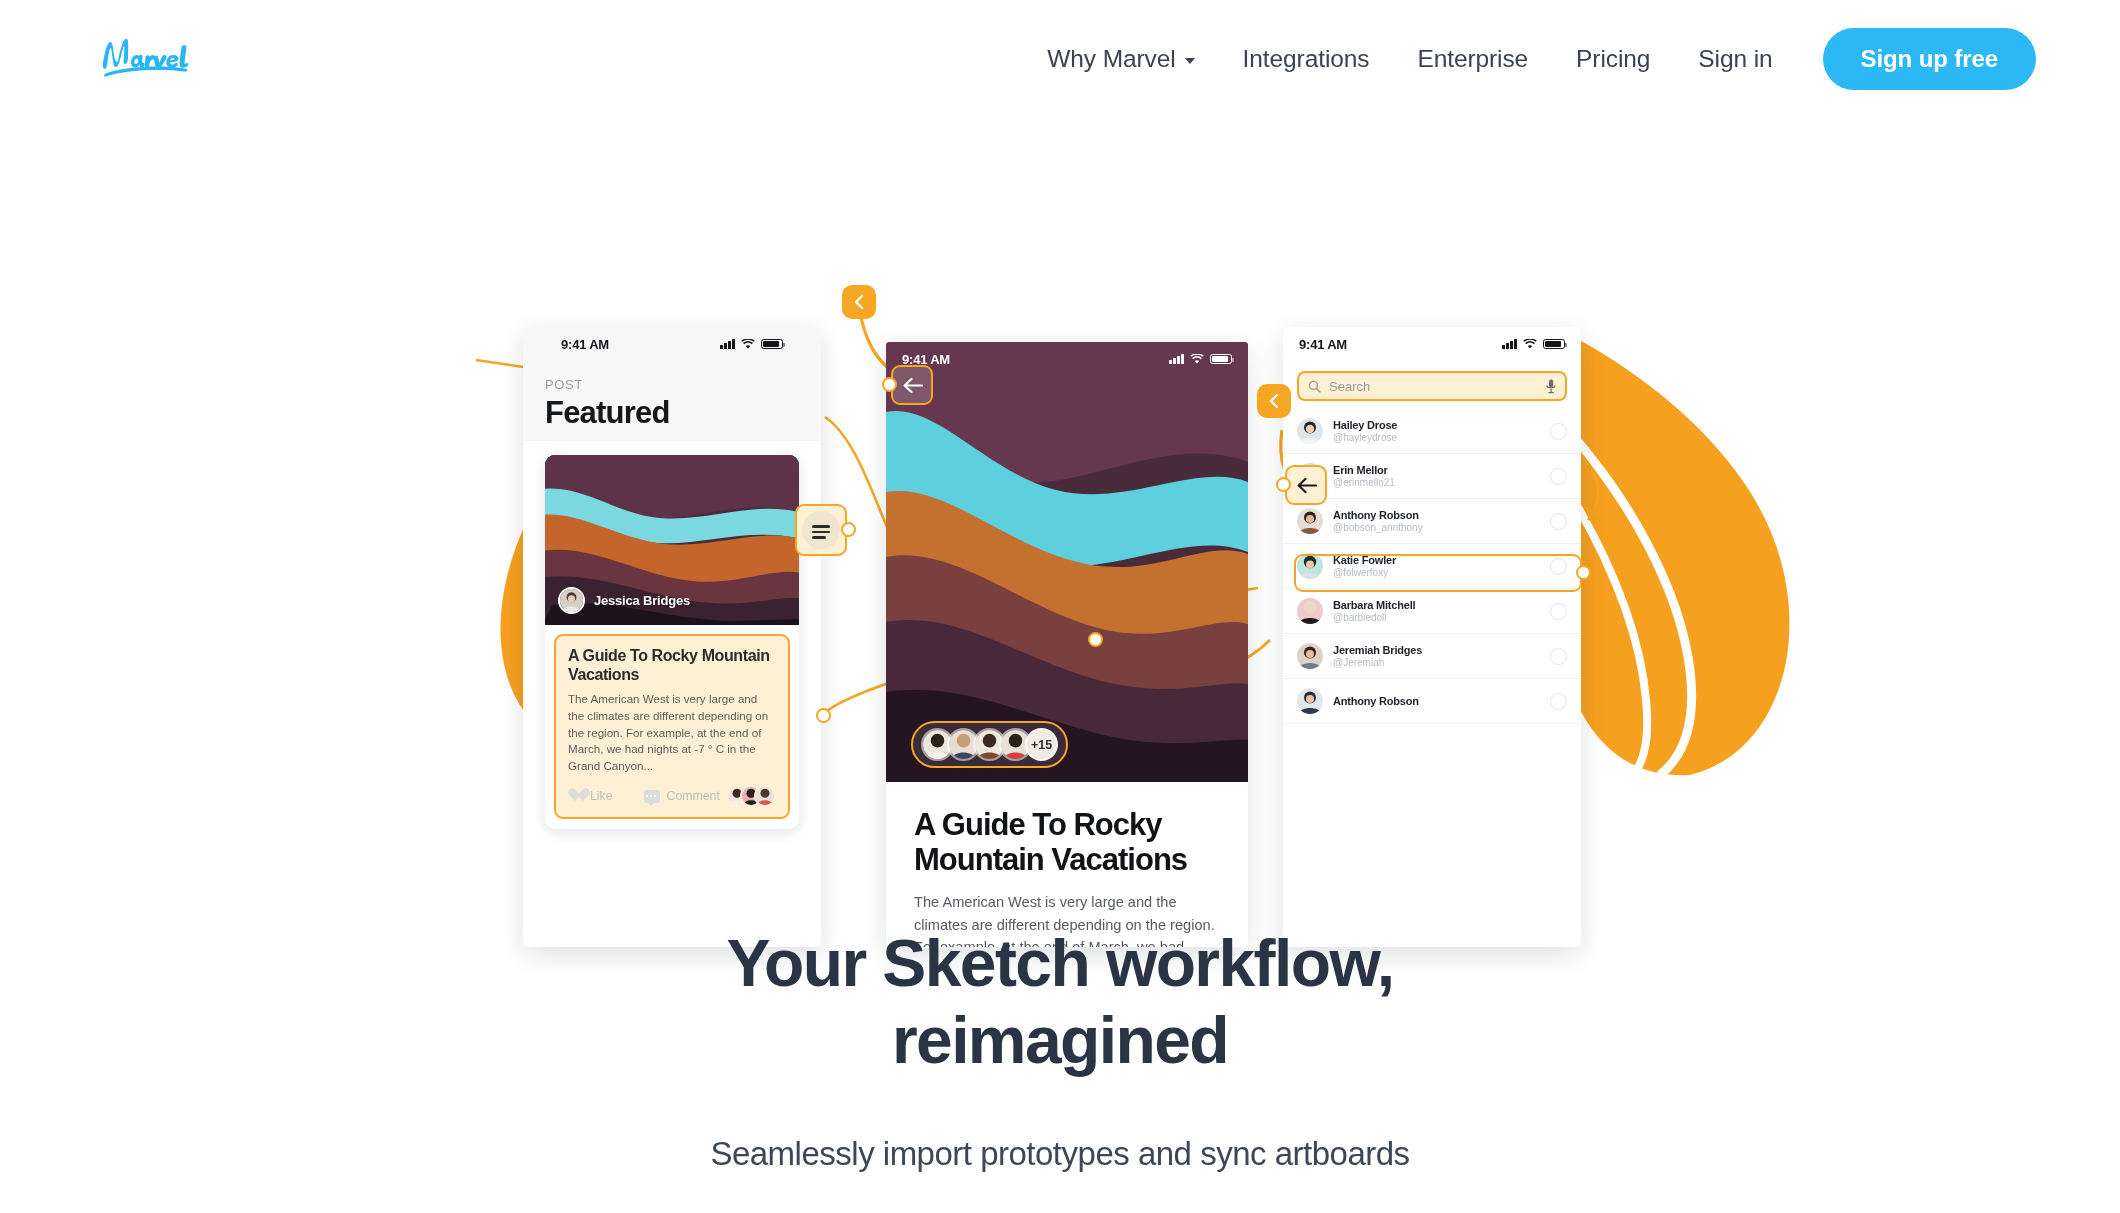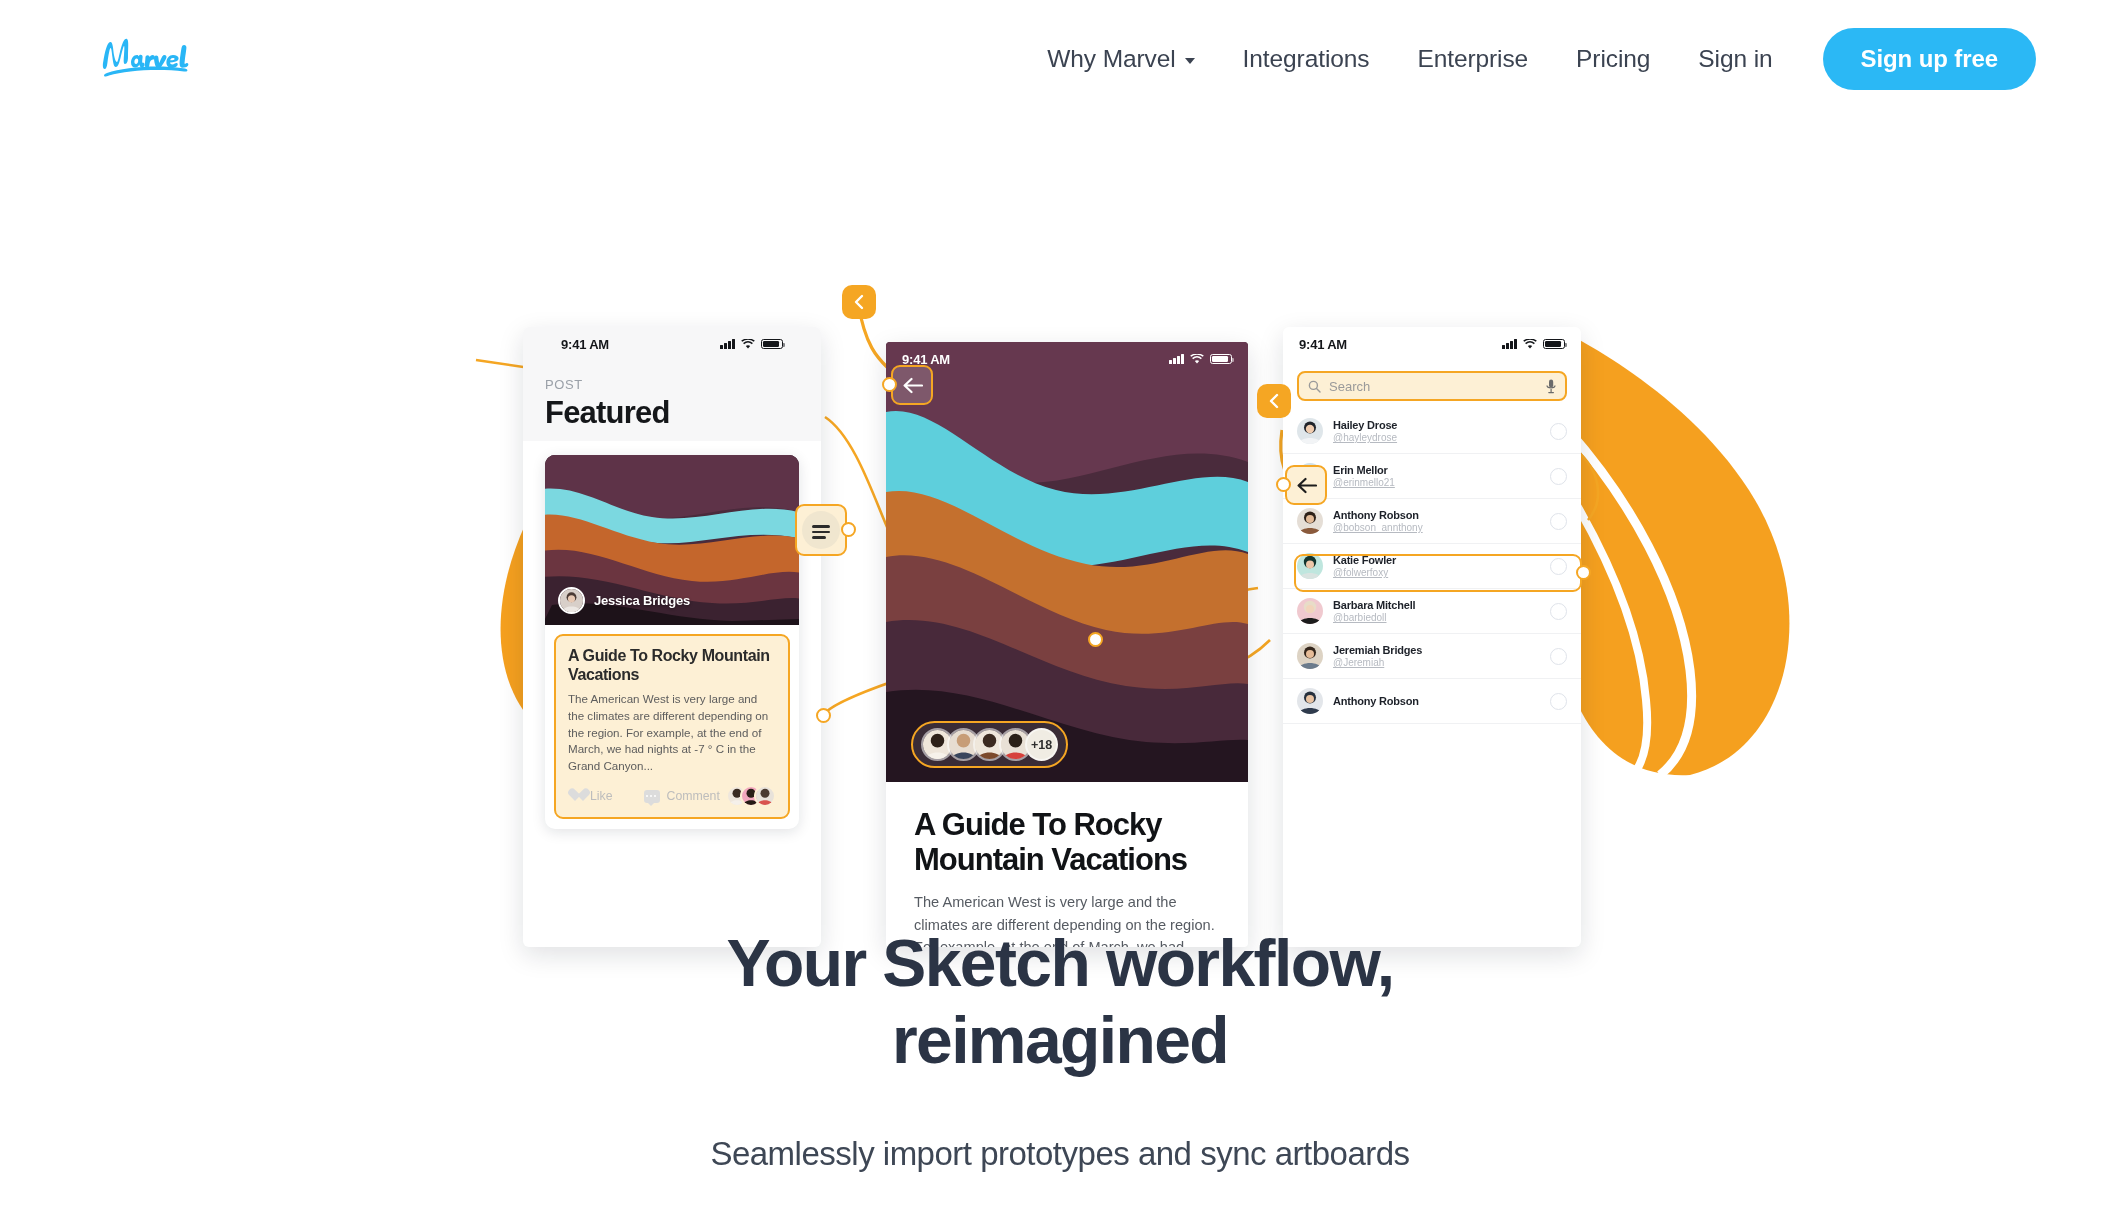--- a/index.html
+++ b/index.html
@@ -131,21 +131,21 @@
     display:flex; align-items:center; gap: 8px; height: 30px;
     background:#fdf0d5; border: 2px solid #f5a623; border-radius: 8px; padding: 0 9px;
   }
   .searchbox .ph { font-size: 13px; color:#9a9a9a; flex:1; }
   .reader {
     display:flex; align-items:center; gap: 10px; padding: 9px 14px;
     border-bottom: 1px solid #f0f1f3;
   }
   .reader .ra { width: 26px; height:26px; border-radius:50%; overflow:hidden; flex: 0 0 26px; }
   .reader .rn { font-size: 11px; font-weight: bold; color:#1d2129; letter-spacing:-.2px; }
-  .reader .rh { font-size: 10px; color:#b6bac1; margin-top: 1px; text-decoration: underline; }
+  .reader .rh { font-size: 10px; color:#b6bac1; margin-top: 1px; }
   .reader .rc { margin-left:auto; width: 17px; height:17px; border-radius:50%; border: 1.6px solid #dfe3ea; }
 
   
   .hot { position: absolute; z-index: 20; }
   .hotbadge {
     width: 34px; height: 34px; border-radius: 10px; background:#f5a623;
     display:flex; align-items:center; justify-content:center;
   }
   .hotdot { width: 15px; height: 15px; border-radius:50%; background:#fff; border: 2.5px solid #f5a623; }
   .hotbox { border: 2.5px solid #f5a623; border-radius: 9px; }
@@ -369,21 +369,21 @@
           <span class="g"><svg width="100%" height="100%" viewBox="0 0 30 30">
                 <rect width="30" height="30" fill="#efe7db"></rect>
                 <circle cx="15" cy="11" r="7" fill="#3b2a20"></circle>
                 <path d="M2 30 C5 21 25 21 28 30 Z" fill="#7c4a2c"></path>
               </svg></span>
           <span class="g"><svg width="100%" height="100%" viewBox="0 0 30 30">
                 <rect width="30" height="30" fill="#e9e1d6"></rect>
                 <circle cx="15" cy="11" r="7" fill="#2b2119"></circle>
                 <path d="M2 30 C5 21 25 21 28 30 Z" fill="#d6413c"></path>
               </svg></span>
-          <span class="more">+18</span>
+          <span class="more">+15</span>
         </div>
       </div>
 
       <div class="p2-article">
         <div class="p2-title">A Guide To Rocky Mountain Vacations</div>
         <div class="p2-text">The American West is very large and the climates are different depending on the region. For example, at the end of March, we had nights</div>
       </div>
     </div>
 
     <div class="hot" style="left:842px; top:165px;">

